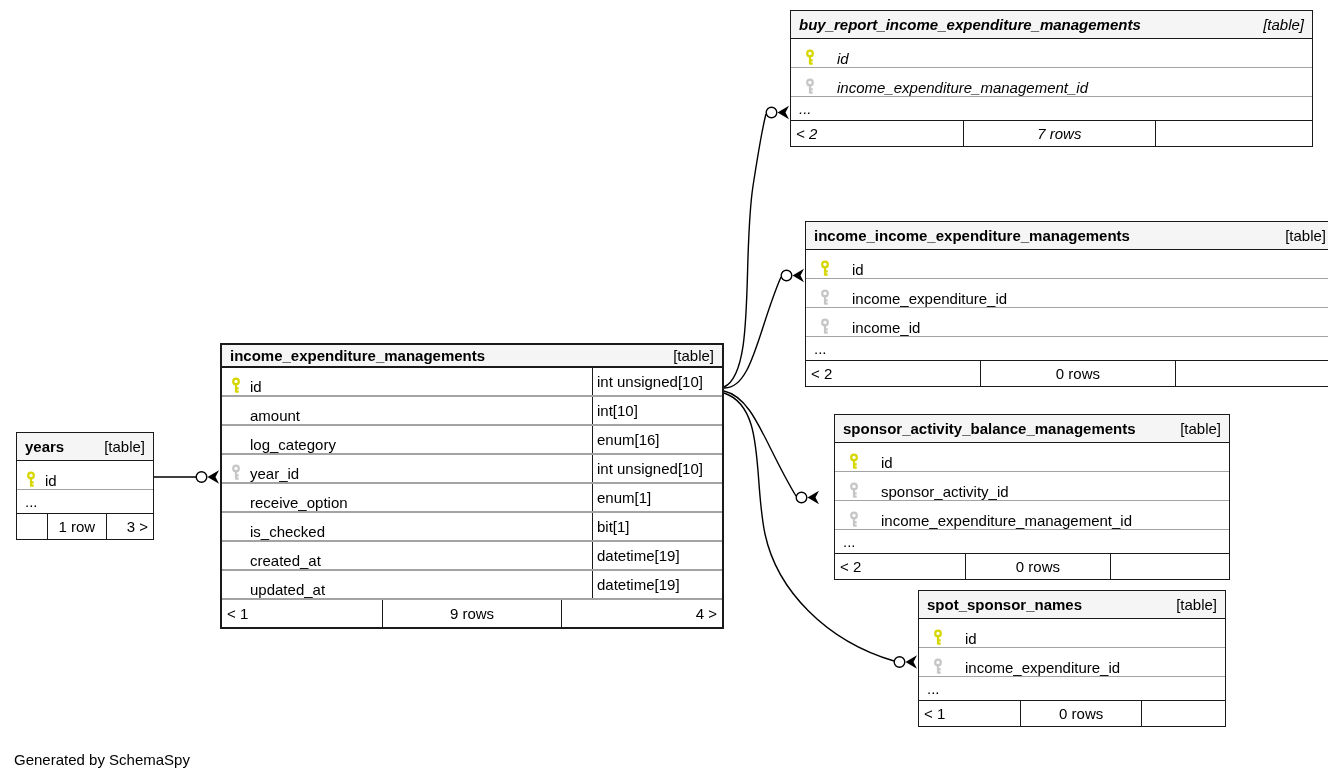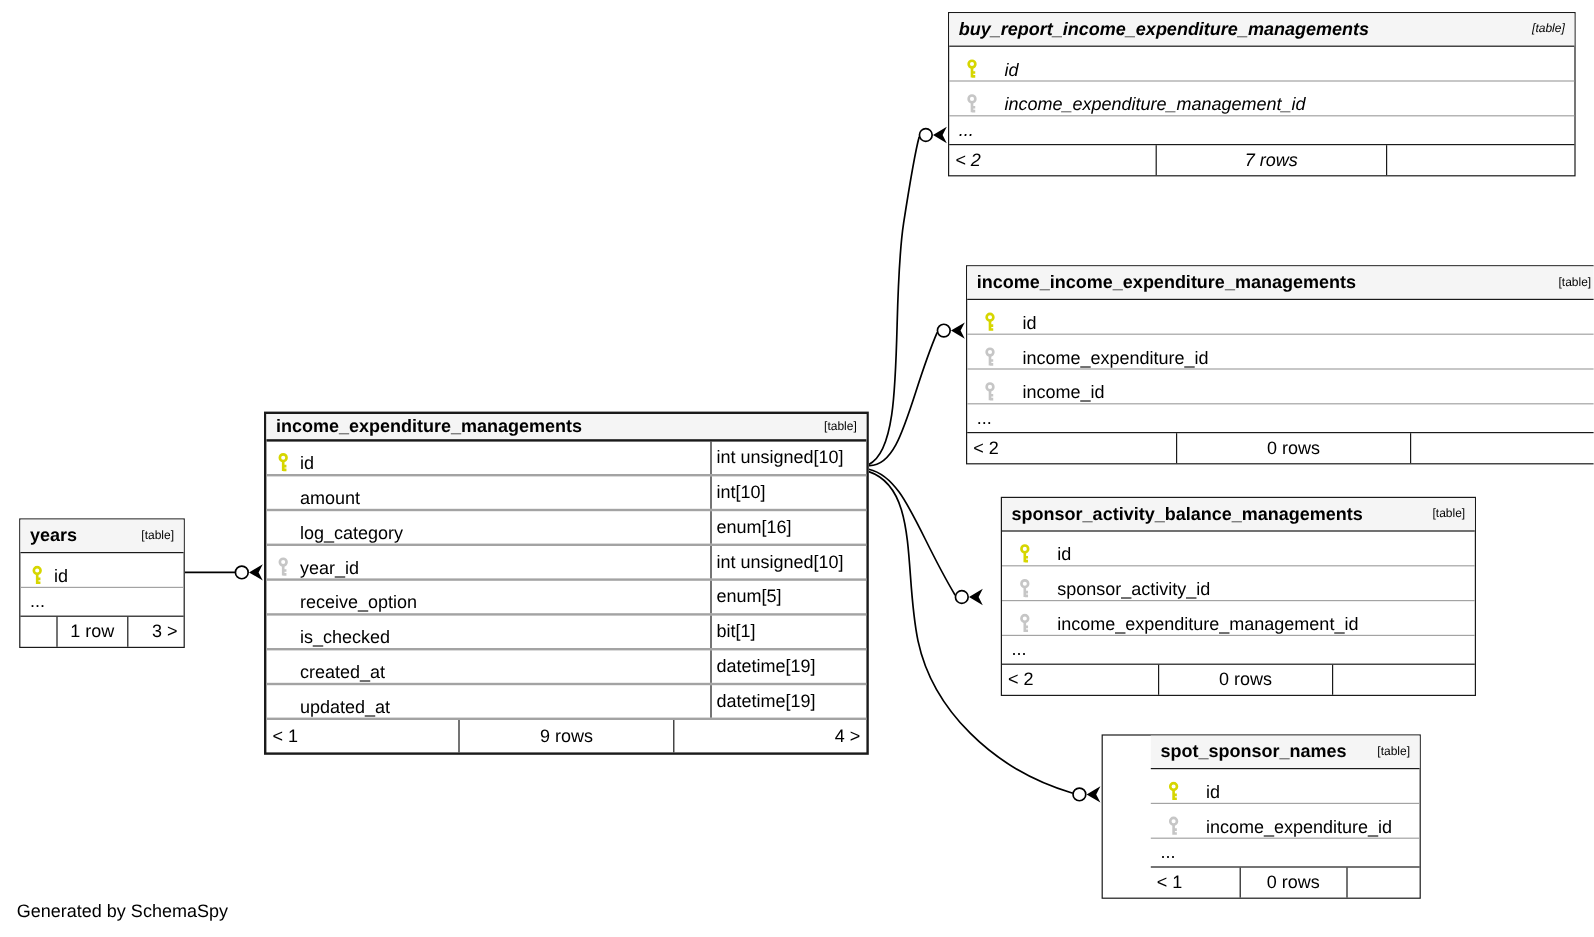--- a/index.html
+++ b/index.html
@@ -23,21 +23,21 @@
 
   .tbl-header{
     display:flex;justify-content:space-between;align-items:center;
     background:#f5f5f5;
     height:28px;padding:0 8px;
     border-bottom:1px solid #1a1a1a;
     box-sizing:border-box;
   }
   .focus .tbl-header{height:23px;border-bottom-width:2px;}
   .tbl-name{font-weight:bold;font-size:15px;white-space:nowrap;}
-  .tbl-tag{font-size:10px;white-space:nowrap;text-align:right;}
+  .tbl-tag{font-size:15px;white-space:nowrap;text-align:right;}
 
   .tbl-row{
     display:flex;align-items:flex-end;
     height:29px;
     border-bottom:1px solid #a3a3a3;
     box-sizing:border-box;
   }
   .focus .tbl-row{border-bottom-width:2px;}
   .key-cell{width:18px;margin-left:8px;display:flex;align-items:center;flex:0 0 auto;}
   .wide .key-cell{margin-left:13px;width:31px;}
@@ -63,21 +63,21 @@
   .f-left{justify-content:flex-start;}
   .f-center{justify-content:center;border-left:1px solid #1a1a1a;border-right:1px solid #1a1a1a;}
   .f-right{justify-content:flex-end;}
 
   
   #t-years   {left:16px;  top:432px; width:138px;}
   #t-central {left:220px; top:343px; width:504px;}
   #t-buy     {left:790px; top:10px;  width:523px;font-style:italic;}
   #t-income  {left:805px; top:221px; width:530px;}
   #t-sponsor {left:820px; top:414px; width:396px;margin-left:14px;}
-  #t-spot    {left:918px; top:612px; width:266px;padding-left:40px;}
+  #t-spot    {left:918px; top:590px; width:308px;}
 
   #t-years   .tbl-footer{grid-template-columns:22% 44% 34%;}
   #t-central .tbl-footer{grid-template-columns:32% 36% 32%;}
   #t-spot    .tbl-footer{grid-template-columns:33% 40% 27%;}
 
   .generated-note{
     position:absolute;left:14px;top:751px;
     font-size:15px;
   }
 </style>
@@ -164,21 +164,21 @@
           <circle cx="6" cy="4.4" r="2.8" fill="none" stroke="#c6c6c6" stroke-width="2.2"></circle>
           <path d="M6 7.4 L6 15.6 M6 11.4 L8.7 11.4 M6 14.6 L8.7 14.6" stroke="#c6c6c6" stroke-width="2.2" fill="none"></path>
         </svg>
       </span>
       <span class="col-name">year_id</span>
       <span class="col-type">int unsigned[10]</span>
     </div>
     <div class="tbl-row">
       <span class="key-cell"></span>
       <span class="col-name">receive_option</span>
-      <span class="col-type">enum[5]</span>
+      <span class="col-type">enum[1]</span>
     </div>
     <div class="tbl-row">
       <span class="key-cell"></span>
       <span class="col-name">is_checked</span>
       <span class="col-type">bit[1]</span>
     </div>
     <div class="tbl-row">
       <span class="key-cell"></span>
       <span class="col-name">created_at</span>
       <span class="col-type">datetime[19]</span>

